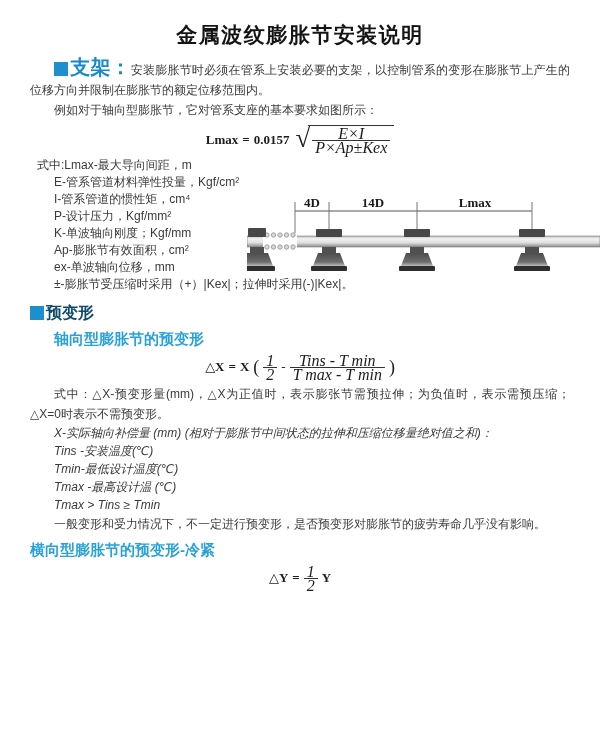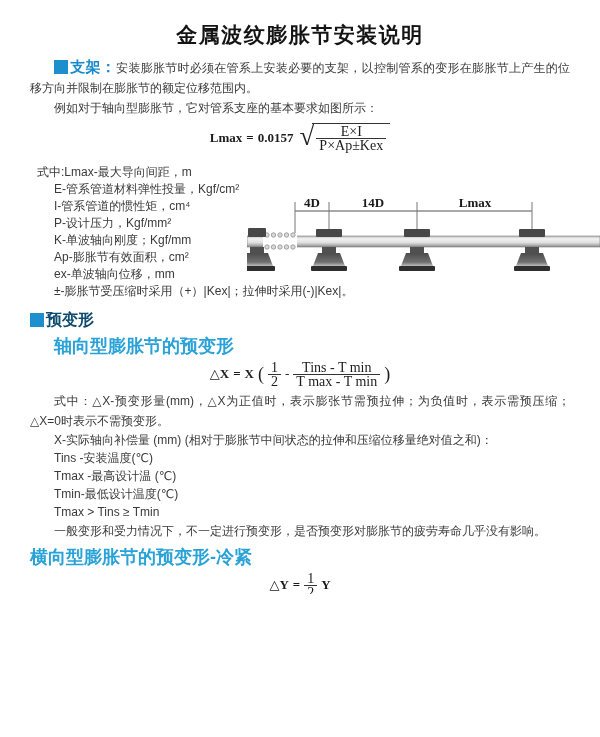--- a/index.html
+++ b/index.html
@@ -9,59 +9,59 @@
     font-size:12px;line-height:20px;
   }
   .content{padding:0 30px;}
   .doc-title{
     margin:0;padding-top:22px;text-align:center;color:#141414;
     font-size:21px;line-height:26px;font-weight:bold;letter-spacing:1.5px;
   }
   .p-body{margin:0;text-align:justify;}
   .indent{text-indent:2em;}
   .p-first{margin-top:9px;}
-  .sec-inline-head{color:#1789cc;font-weight:bold;font-size:15px;}
+  .sec-inline-head{color:#1789cc;font-weight:bold;font-size:20px;}
   .bullet{
     display:inline-block;width:14px;height:14px;background:#1e8fce;
     vertical-align:-2px;margin-right:2px;
   }
   
   .formula-block{
     margin:5px 0 3px;text-align:center;color:#1c1c1c;
     font-family:"Liberation Serif","DejaVu Serif",serif;font-size:13px;
   }
   .f-row{display:inline-flex;align-items:center;gap:4px;}
   .f-bold{font-weight:bold;}
   .frac{
     display:inline-flex;flex-direction:column;
-    font-size:14px;line-height:13px;vertical-align:middle;
+    font-style:italic;font-size:16px;line-height:13px;vertical-align:middle;
   }
   .frac .num{border-bottom:1px solid #333;padding:0 3px;}
   .frac .den{padding:0 3px;}
   .sqrt{display:inline-flex;align-items:flex-start;margin-left:2px;}
   .sqrt-sign{font-size:27px;line-height:27px;font-weight:normal;margin-right:-2px;color:#222;}
   .sqrt-body{border-top:1.5px solid #333;padding:1px 4px 0;}
   .paren{font-size:18px;font-weight:normal;}
   
-  .var-list{margin:12px 0 0;line-height:17px;}
+  .var-list{margin:3px 0 0;line-height:17px;}
   .var-line{padding-left:24px;}
   .var-line.flush{padding-left:7px;}
   .note-line{padding-left:24px;line-height:17.5px;}
   
   .sec-head{
     margin:9px 0 2px;color:#0c4a6e;font-weight:bold;
     font-size:16px;line-height:20px;
   }
   .sub-head{
-    color:#29a2d8;font-weight:bold;font-size:18px;line-height:20px;
+    color:#29a2d8;font-weight:bold;font-size:15px;line-height:20px;
     margin:6px 0 2px 24px;
   }
   .sub-head.flush{margin-left:0;}
   .def-list{margin:0;line-height:18px;}
-  .def-line{padding-left:24px;}
+  .def-line{padding-left:24px;font-style:italic;}
   
   .diagram{position:absolute;left:247px;top:194px;}
   .diagram text{
     font-family:"Liberation Serif","DejaVu Serif",serif;
     font-weight:bold;font-size:13px;fill:#1a1a1a;
   }
 </style>
 </head>
 <body>
 
@@ -124,22 +124,22 @@
         </span>
         <span class="paren">)</span>
       </span>
     </div>
 
     <p class="p-body indent">式中：△X-预变形量(mm)，△X为正值时，表示膨张节需预拉伸；为负值时，表示需预压缩；△X=0时表示不需预变形。</p>
 
     <div class="def-list">
       <div class="def-line">X-实际轴向补偿量 (mm) (相对于膨胀节中间状态的拉伸和压缩位移量绝对值之和)：</div>
       <div class="def-line">Tins -安装温度(℃)</div>
+      <div class="def-line">Tmin-最低设计温度(℃)</div>
       <div class="def-line">Tmax -最高设计温 (℃)</div>
-      <div class="def-line">Tmin-最低设计温度(℃)</div>
       <div class="def-line">Tmax &gt; Tins ≥ Tmin</div>
     </div>
 
     <p class="p-body indent">一般变形和受力情况下，不一定进行预变形，是否预变形对膨胀节的疲劳寿命几乎没有影响。</p>
 
     <div class="sub-head flush">横向型膨胀节的预变形-冷紧</div>
 
     <div class="formula-block">
       <span class="f-row">
         <span class="f-bold">△Y</span>

